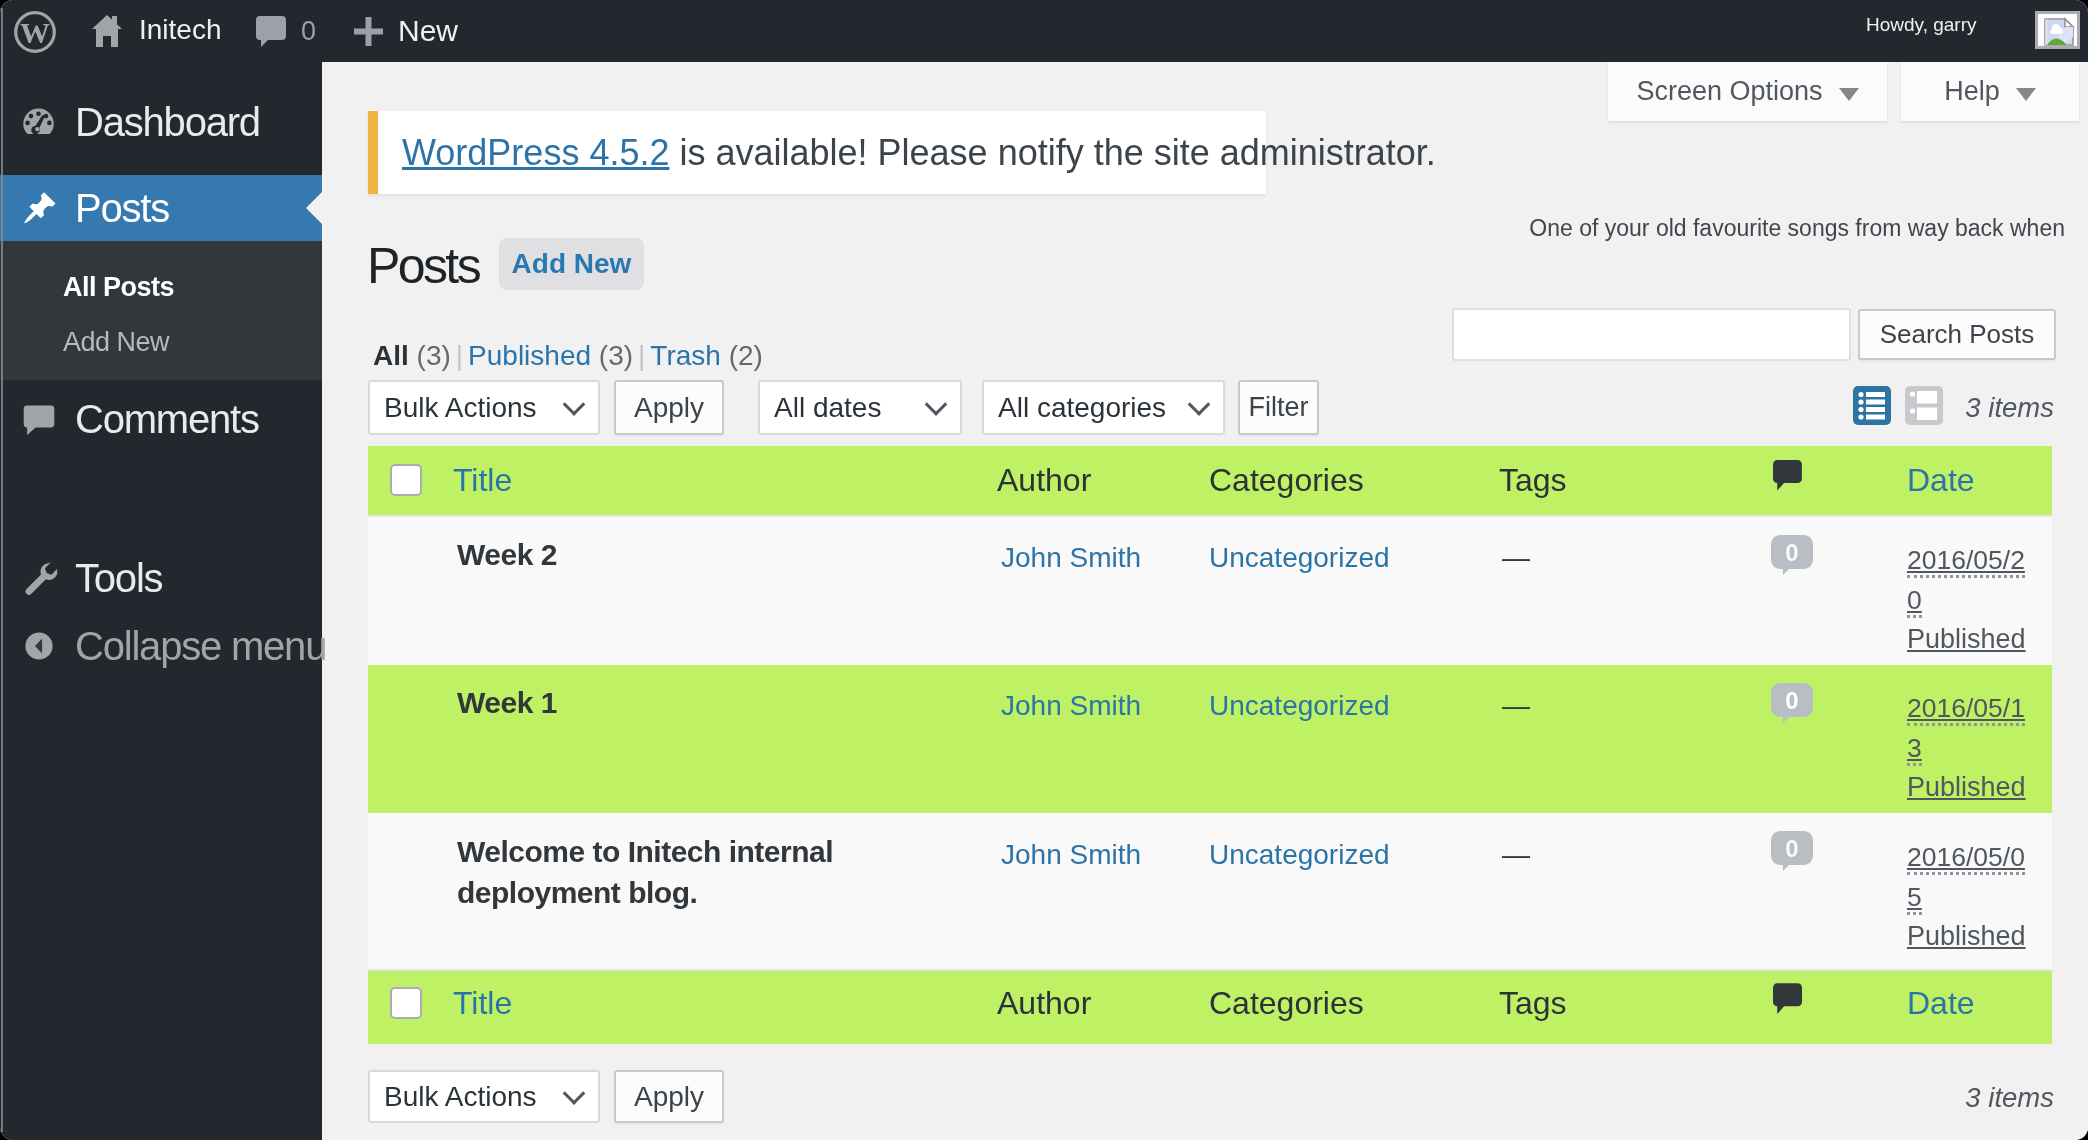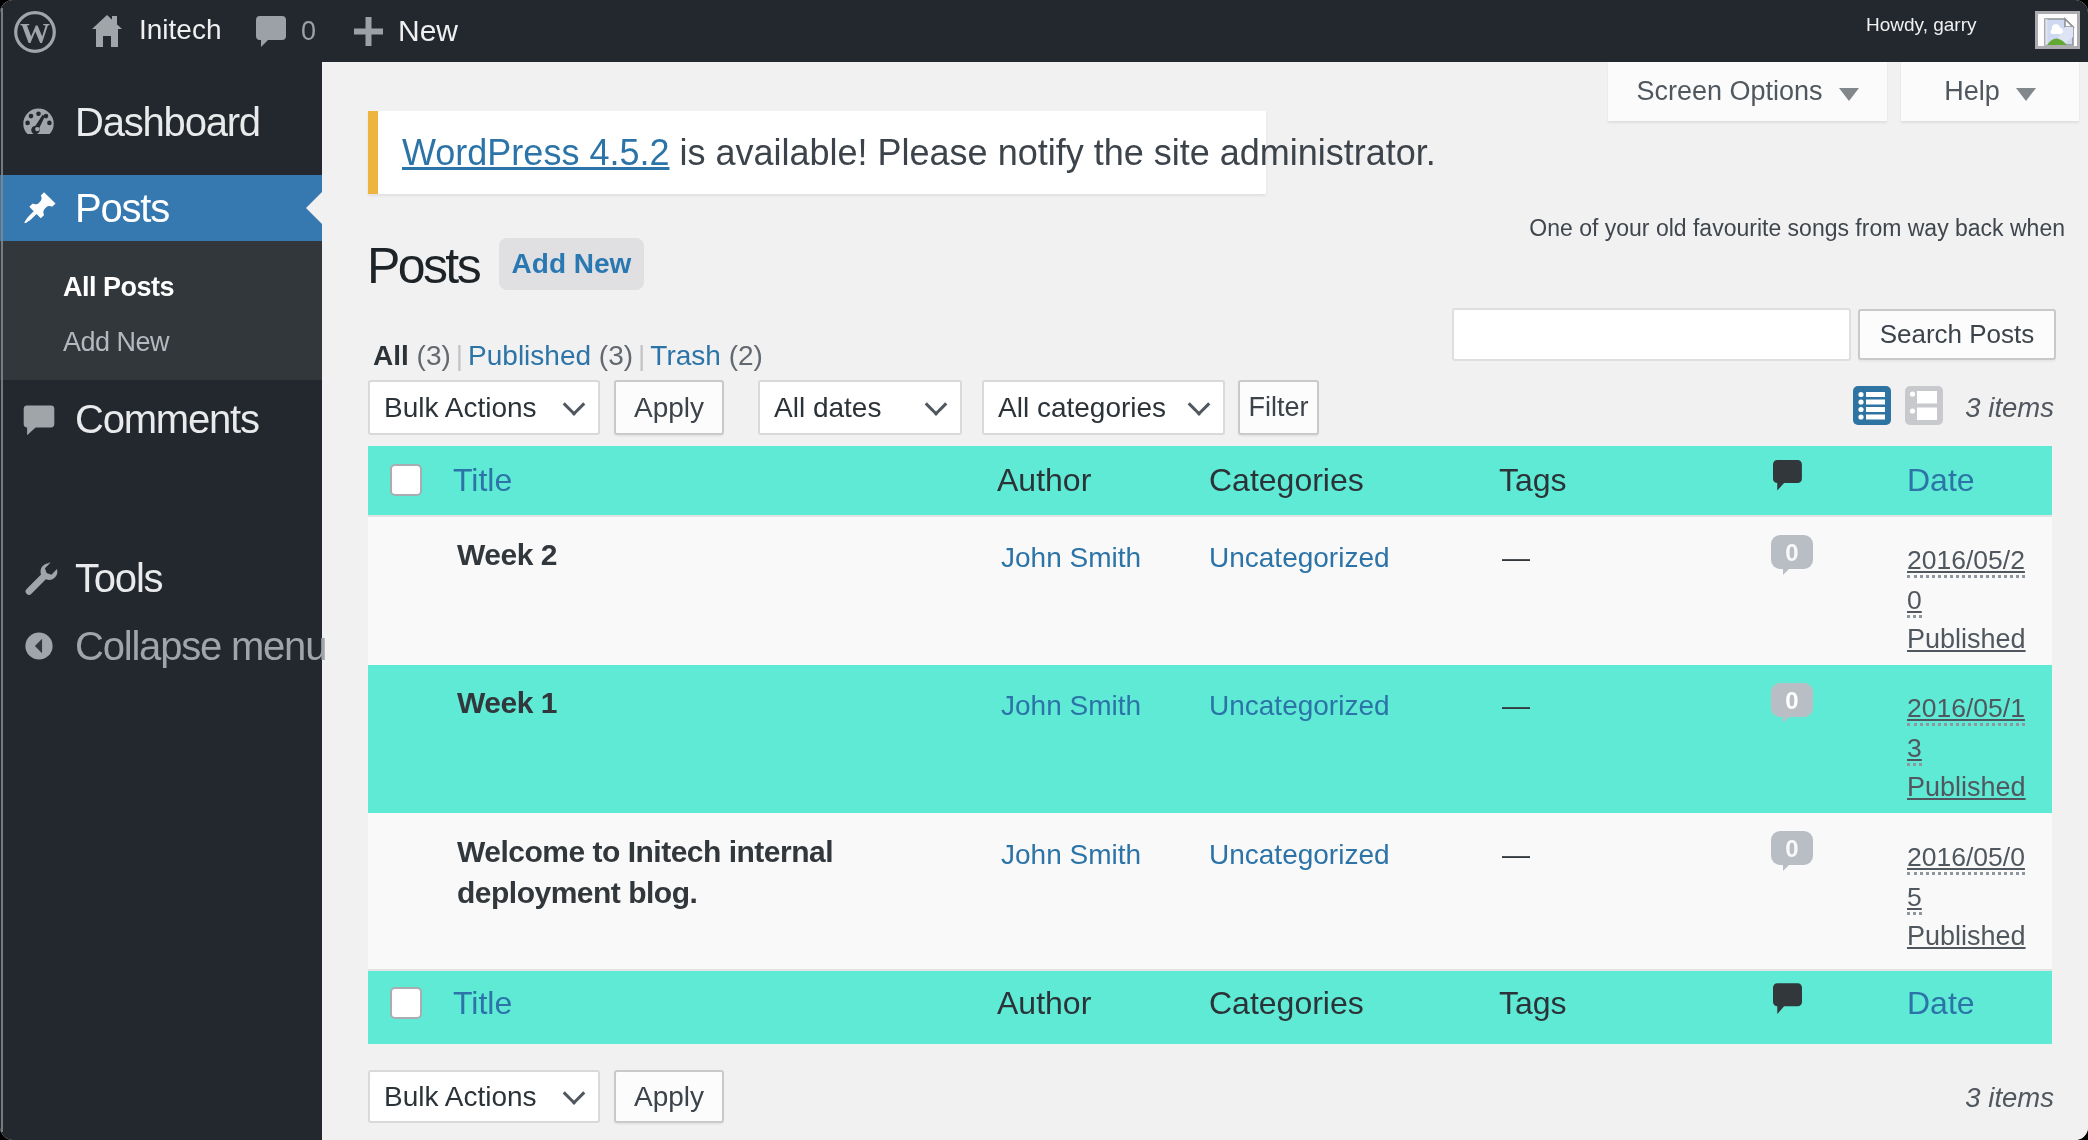--- a/index.html
+++ b/index.html
@@ -180,21 +180,21 @@
     <rect x="0" y="0" width="38" height="39" rx="5" fill="#c7c9cc"></rect>
     <g fill="#fff">
         <circle cx="7.5" cy="8" r="2.6"></circle>
         <rect x="12" y="5" width="20" height="12.5"></rect>
     <circle cx="7.5" cy="25" r="2.6"></circle>
         <rect x="12" y="21.5" width="20" height="12.5"></rect>
       </g>
   </svg>
   <div class="abs items3" style="right:34px;top:392px">3 items</div>
 
-  <div class="abs" id="table" style="left:368px;top:446px;width:1684px;height:598px;background:#5eead4">
+  <div class="abs" id="table" style="left:368px;top:446px;width:1684px;height:598px;background:#bef264">
     <div class="row stripe" style="top:71px;height:148px"></div>
     <div class="row stripe" style="top:367px;height:158px"></div>
     <div class="hline" style="top:69px"></div>
     <div class="hline" style="top:523px"></div>
 
     <div class="cbox" style="top:18px"></div>
     <a class="cell blue th" style="left:85px;top:16px" href="#">Title</a>
     <div class="cell th" style="left:629px;top:16px;color:#2c3338">Author</div>
     <div class="cell th" style="left:841px;top:16px;color:#2c3338">Categories</div>
     <div class="cell th" style="left:1131px;top:16px;color:#2c3338">Tags</div>

